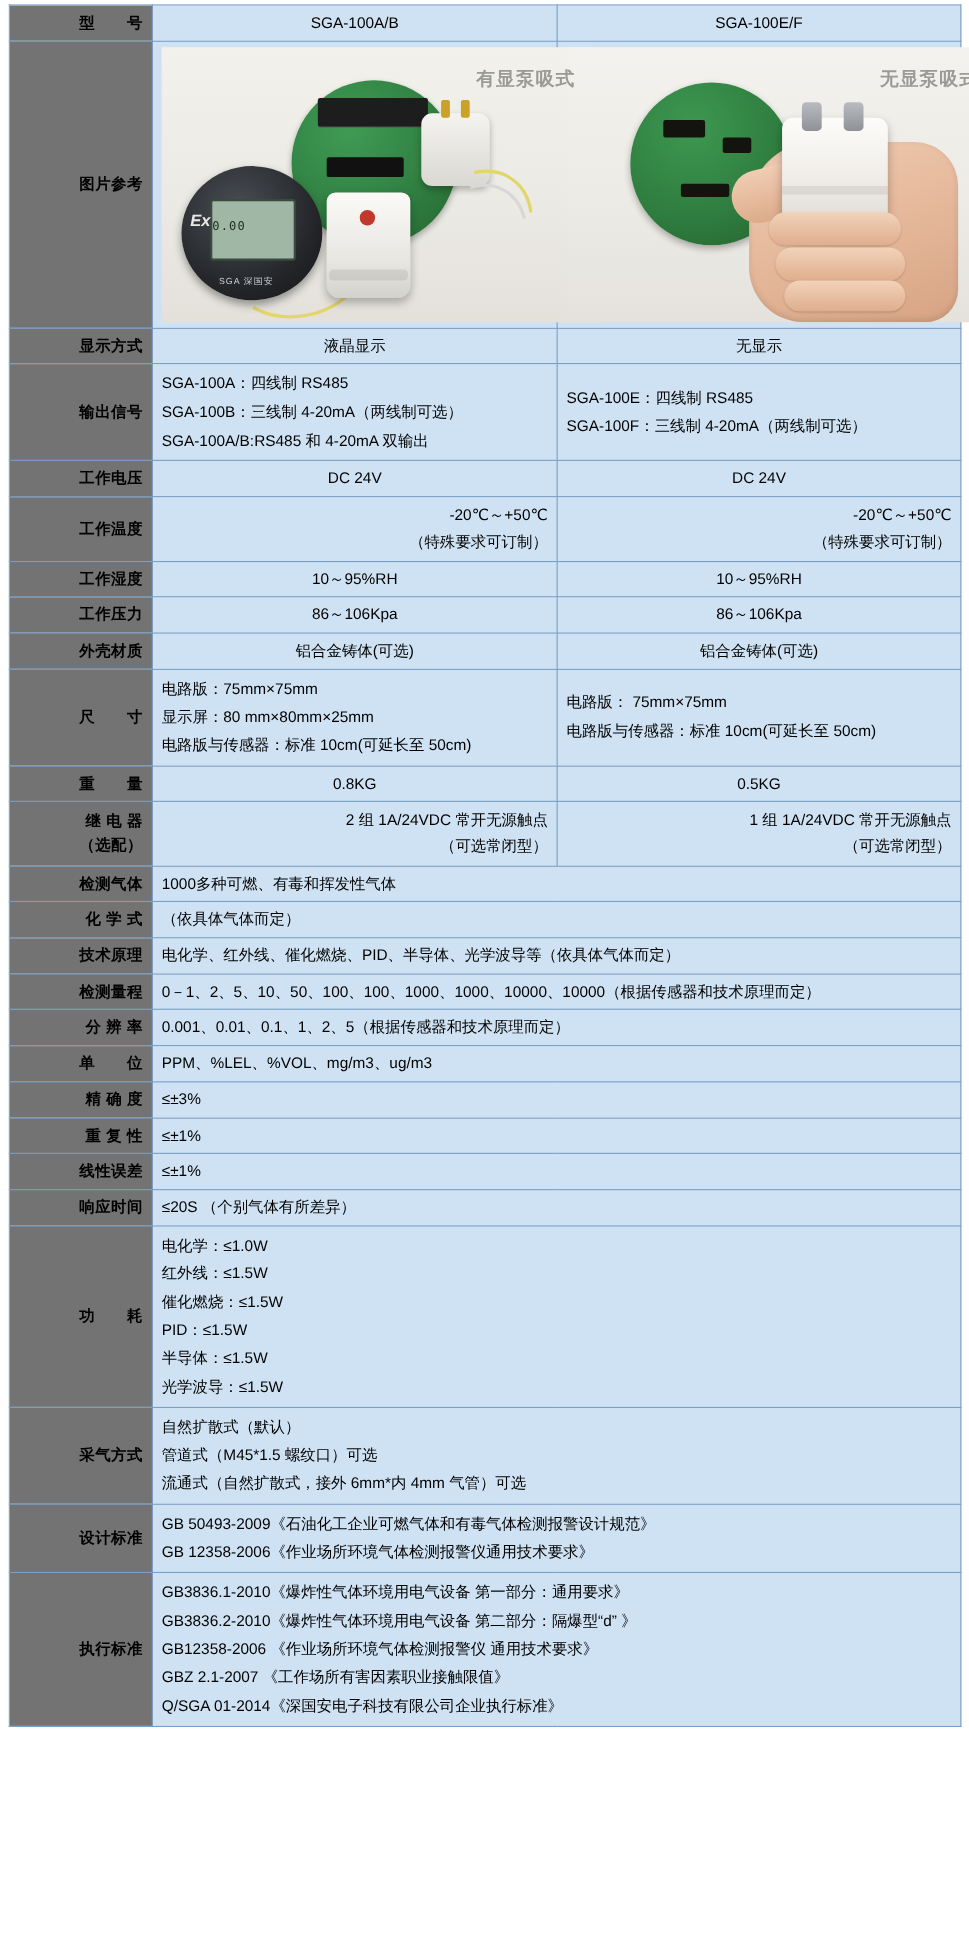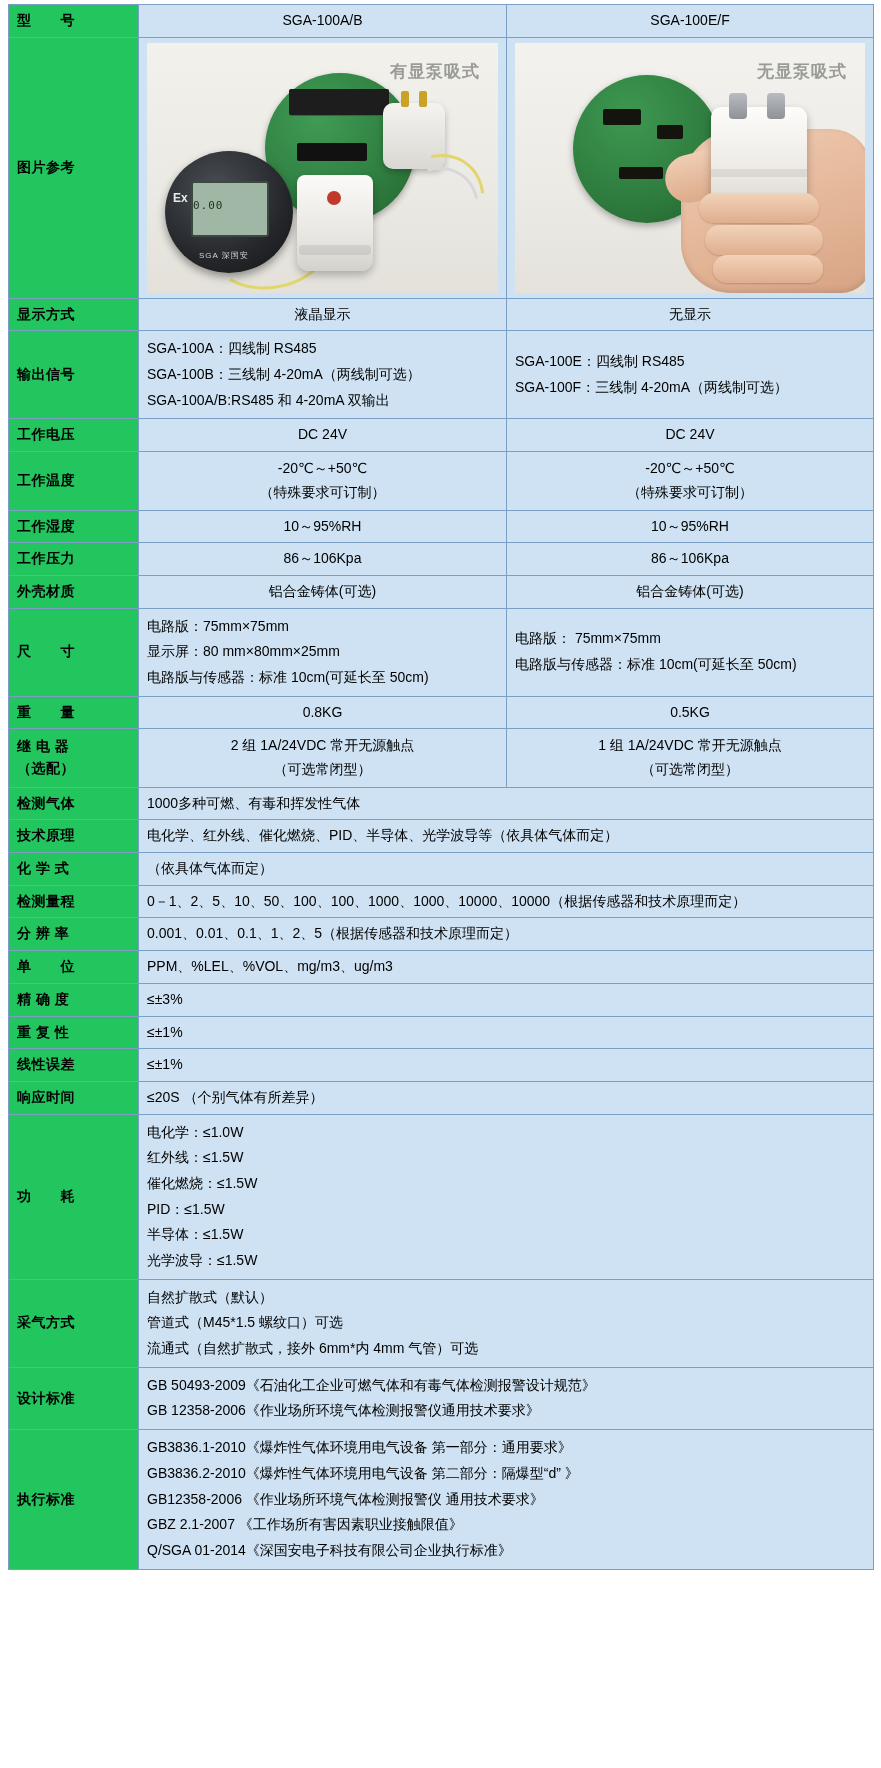--- a/index.html
+++ b/index.html
@@ -28,22 +28,22 @@
     color: #000;
     padding: 5px 8px;
     line-height: 1.55;
   }
   
   col.c-label { width: 130px; }
   col.c-a { width: 368px; }
   col.c-b { width: 367px; }
 
   td.label {
-    background: #22c55e;
-    text-align: left;
+    background: #737373;
+    text-align: right;
     font-weight: bold;
     font-size: 14px;
     letter-spacing: 0.5px;
     padding: 5px 4px;
   }
   td.val-c {
     background: #cfe2f3;
     text-align: center;
   }
   td.val-l {
@@ -56,29 +56,31 @@
     height: 250px;
   }
   .lbl-2line {
     line-height: 1.35;
   }
   .multi > div {
     padding: 2px 0;
   }
   .multi-c > div {
     padding: 1px 0;
+    text-align: right;
   }
 
   
   .photo {
     position: relative;
     width: 100%;
     height: 250px;
     overflow: hidden;
     background: #efeee9;
+    padding-left: 43px;
   }
   .photo .caption {
     position: absolute;
     top: 16px;
     right: 18px;
     font-size: 17px;
     color: #9a9a96;
     letter-spacing: 1px;
     font-weight: bold;
     z-index: 8;
@@ -132,22 +134,23 @@
     font-family: "DejaVu Sans Mono", monospace;
     font-size: 11px;
     color: #23321f;
     text-align: left;
     margin-top: 14px;
     letter-spacing: 1px;
   }
   .ph-a .meter .ex {
     position: absolute;
     left: 8px; top: 38px;
-    font-size: 12px;
+    font-size: 15px;
     color: #e8e8e8;
+    font-style: italic;
     font-weight: bold;
   }
   .ph-a .meter .brand {
     position: absolute;
     left: 34px; bottom: 10px;
     font-size: 8px;
     color: #cfd4d8;
     letter-spacing: 1px;
   }
   .ph-a .sensor-cap {
@@ -435,27 +438,27 @@
       </tr>
 
 
 
       <tr>
         <td class="label">检测气体</td>
         <td class="val-l" colspan="2">1000多种可燃、有毒和挥发性气体</td>
       </tr>
 
       <tr>
+        <td class="label">化 学 式</td>
+        <td class="val-l" colspan="2">（依具体气体而定）</td>
+      </tr>
+
+      <tr>
         <td class="label">技术原理</td>
         <td class="val-l" colspan="2">电化学、红外线、催化燃烧、PID、半导体、光学波导等（依具体气体而定）</td>
-      </tr>
-
-      <tr>
-        <td class="label">化 学 式</td>
-        <td class="val-l" colspan="2">（依具体气体而定）</td>
       </tr>
 
       <tr>
         <td class="label">检测量程</td>
         <td class="val-l" colspan="2">0－1、2、5、10、50、100、100、1000、1000、10000、10000（根据传感器和技术原理而定）</td>
       </tr>
 
       <tr>
         <td class="label">分 辨 率</td>
         <td class="val-l" colspan="2">0.001、0.01、0.1、1、2、5（根据传感器和技术原理而定）</td>

